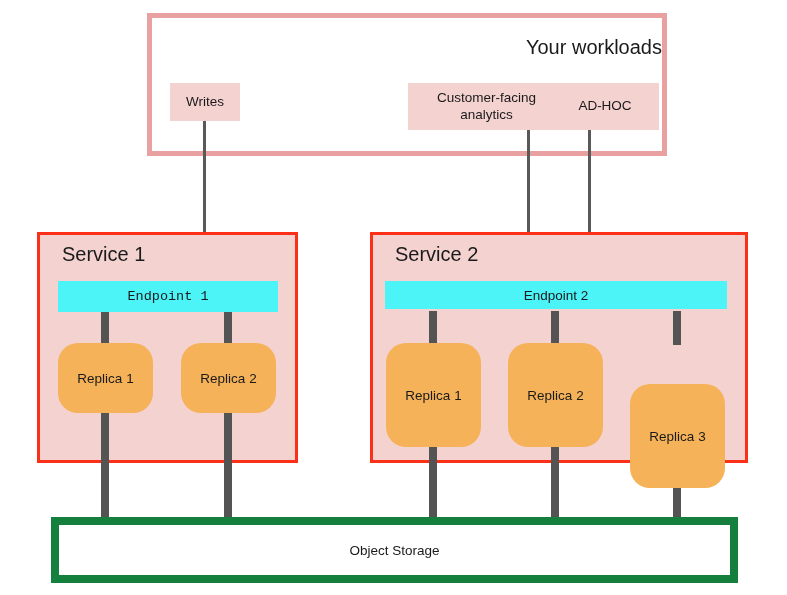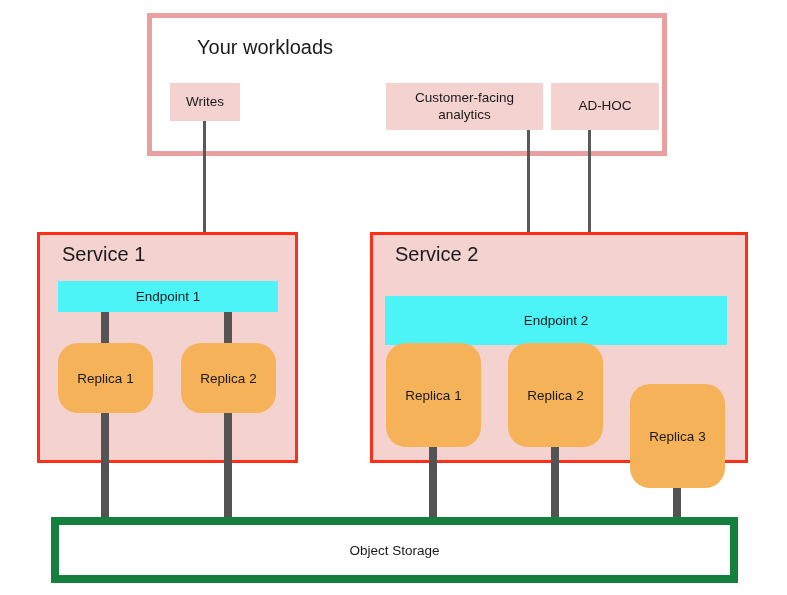--- a/index.html
+++ b/index.html
@@ -27,43 +27,42 @@
     height: 143px;
     border: 5px solid #e8a0a0;
     box-sizing: border-box;
     background: #ffffff;
   }
   .workloads-title {
     position: absolute;
     left: 0;
     top: 18px;
     width: 100%;
-    text-align: left;
+    text-align: right;
     font-size: 20px;
     color: #1a1a1a;
     font-family: "Liberation Sans", sans-serif;
-    margin-left: 45px;
   }
 
   
   .chip {
     position: absolute;
     background: #f4d2d0;
     color: #1a1a1a;
     font-size: 13.5px;
     display: flex;
     align-items: center;
     justify-content: center;
     text-align: center;
     line-height: 1.25;
     box-sizing: border-box;
     padding: 10px 6px;
   }
   .chip-writes  { left: 170px; top: 83px; width: 70px;  height: 38px; }
-  .chip-cfa     { left: 386px; top: 83px; width: 157px; height: 47px; }
+  .chip-cfa     { left: 408px; top: 83px; width: 157px; height: 47px; }
   .chip-adhoc   { left: 551px; top: 83px; width: 108px;  height: 47px; }
 
   
   .service-box {
     position: absolute;
     background: #f4d2d0;
     border: 3px solid #fc3019;
     box-sizing: border-box;
   }
   .service-1 { left: 37px;  top: 232px; width: 261px; height: 231px; }
@@ -79,22 +78,22 @@
   
   .endpoint {
     position: absolute;
     background: #4cf4f8;
     color: #1a1a1a;
     font-size: 13.5px;
     display: flex;
     align-items: center;
     justify-content: center;
   }
-  .endpoint-1 { left: 58px;  top: 281px; width: 220px; height: 31px; }
-  .endpoint-2 { left: 385px; top: 296px; width: 342px; height: 49px; text-align: center; }
+  .endpoint-1 { left: 58px;  top: 281px; width: 220px; height: 31px; font-family: Liberation Mono, monospace; }
+  .endpoint-2 { left: 385px; top: 281px; width: 342px; height: 28px; text-align: center; }
 
   
   .replica {
     position: absolute;
     background: #f5b258;
     color: #1a1a1a;
     font-size: 13.5px;
     display: flex;
     align-items: center;
     justify-content: center;

